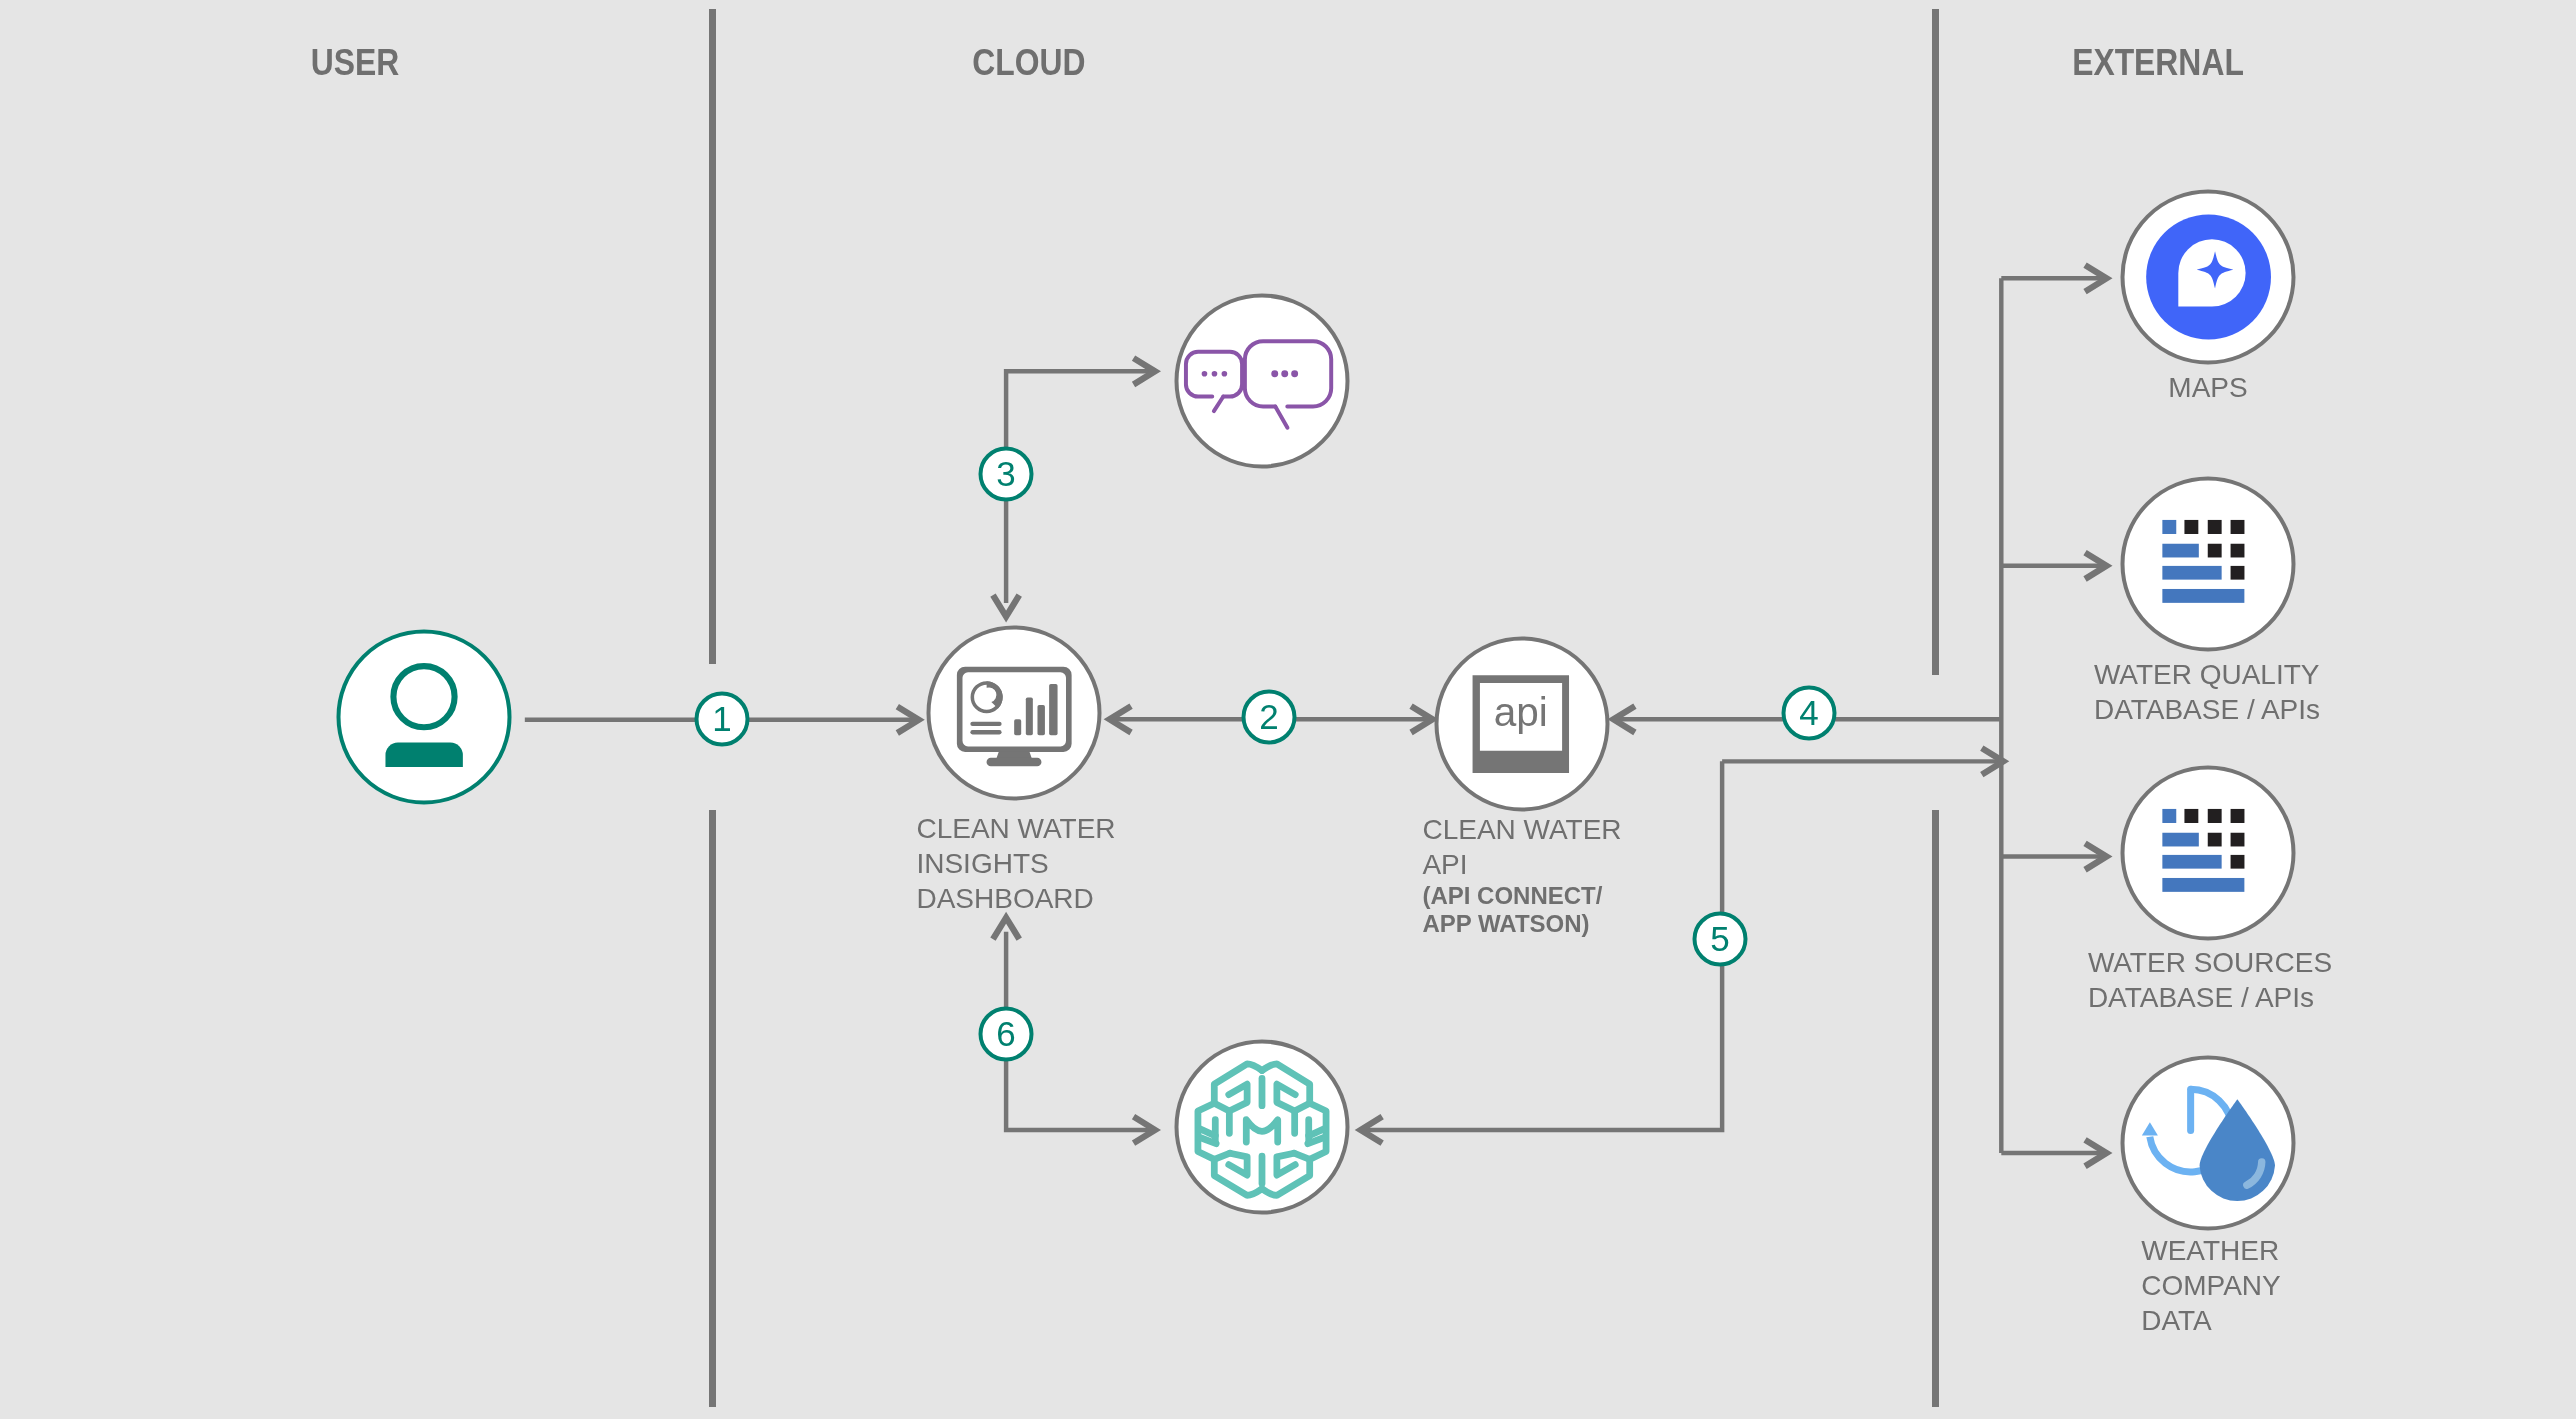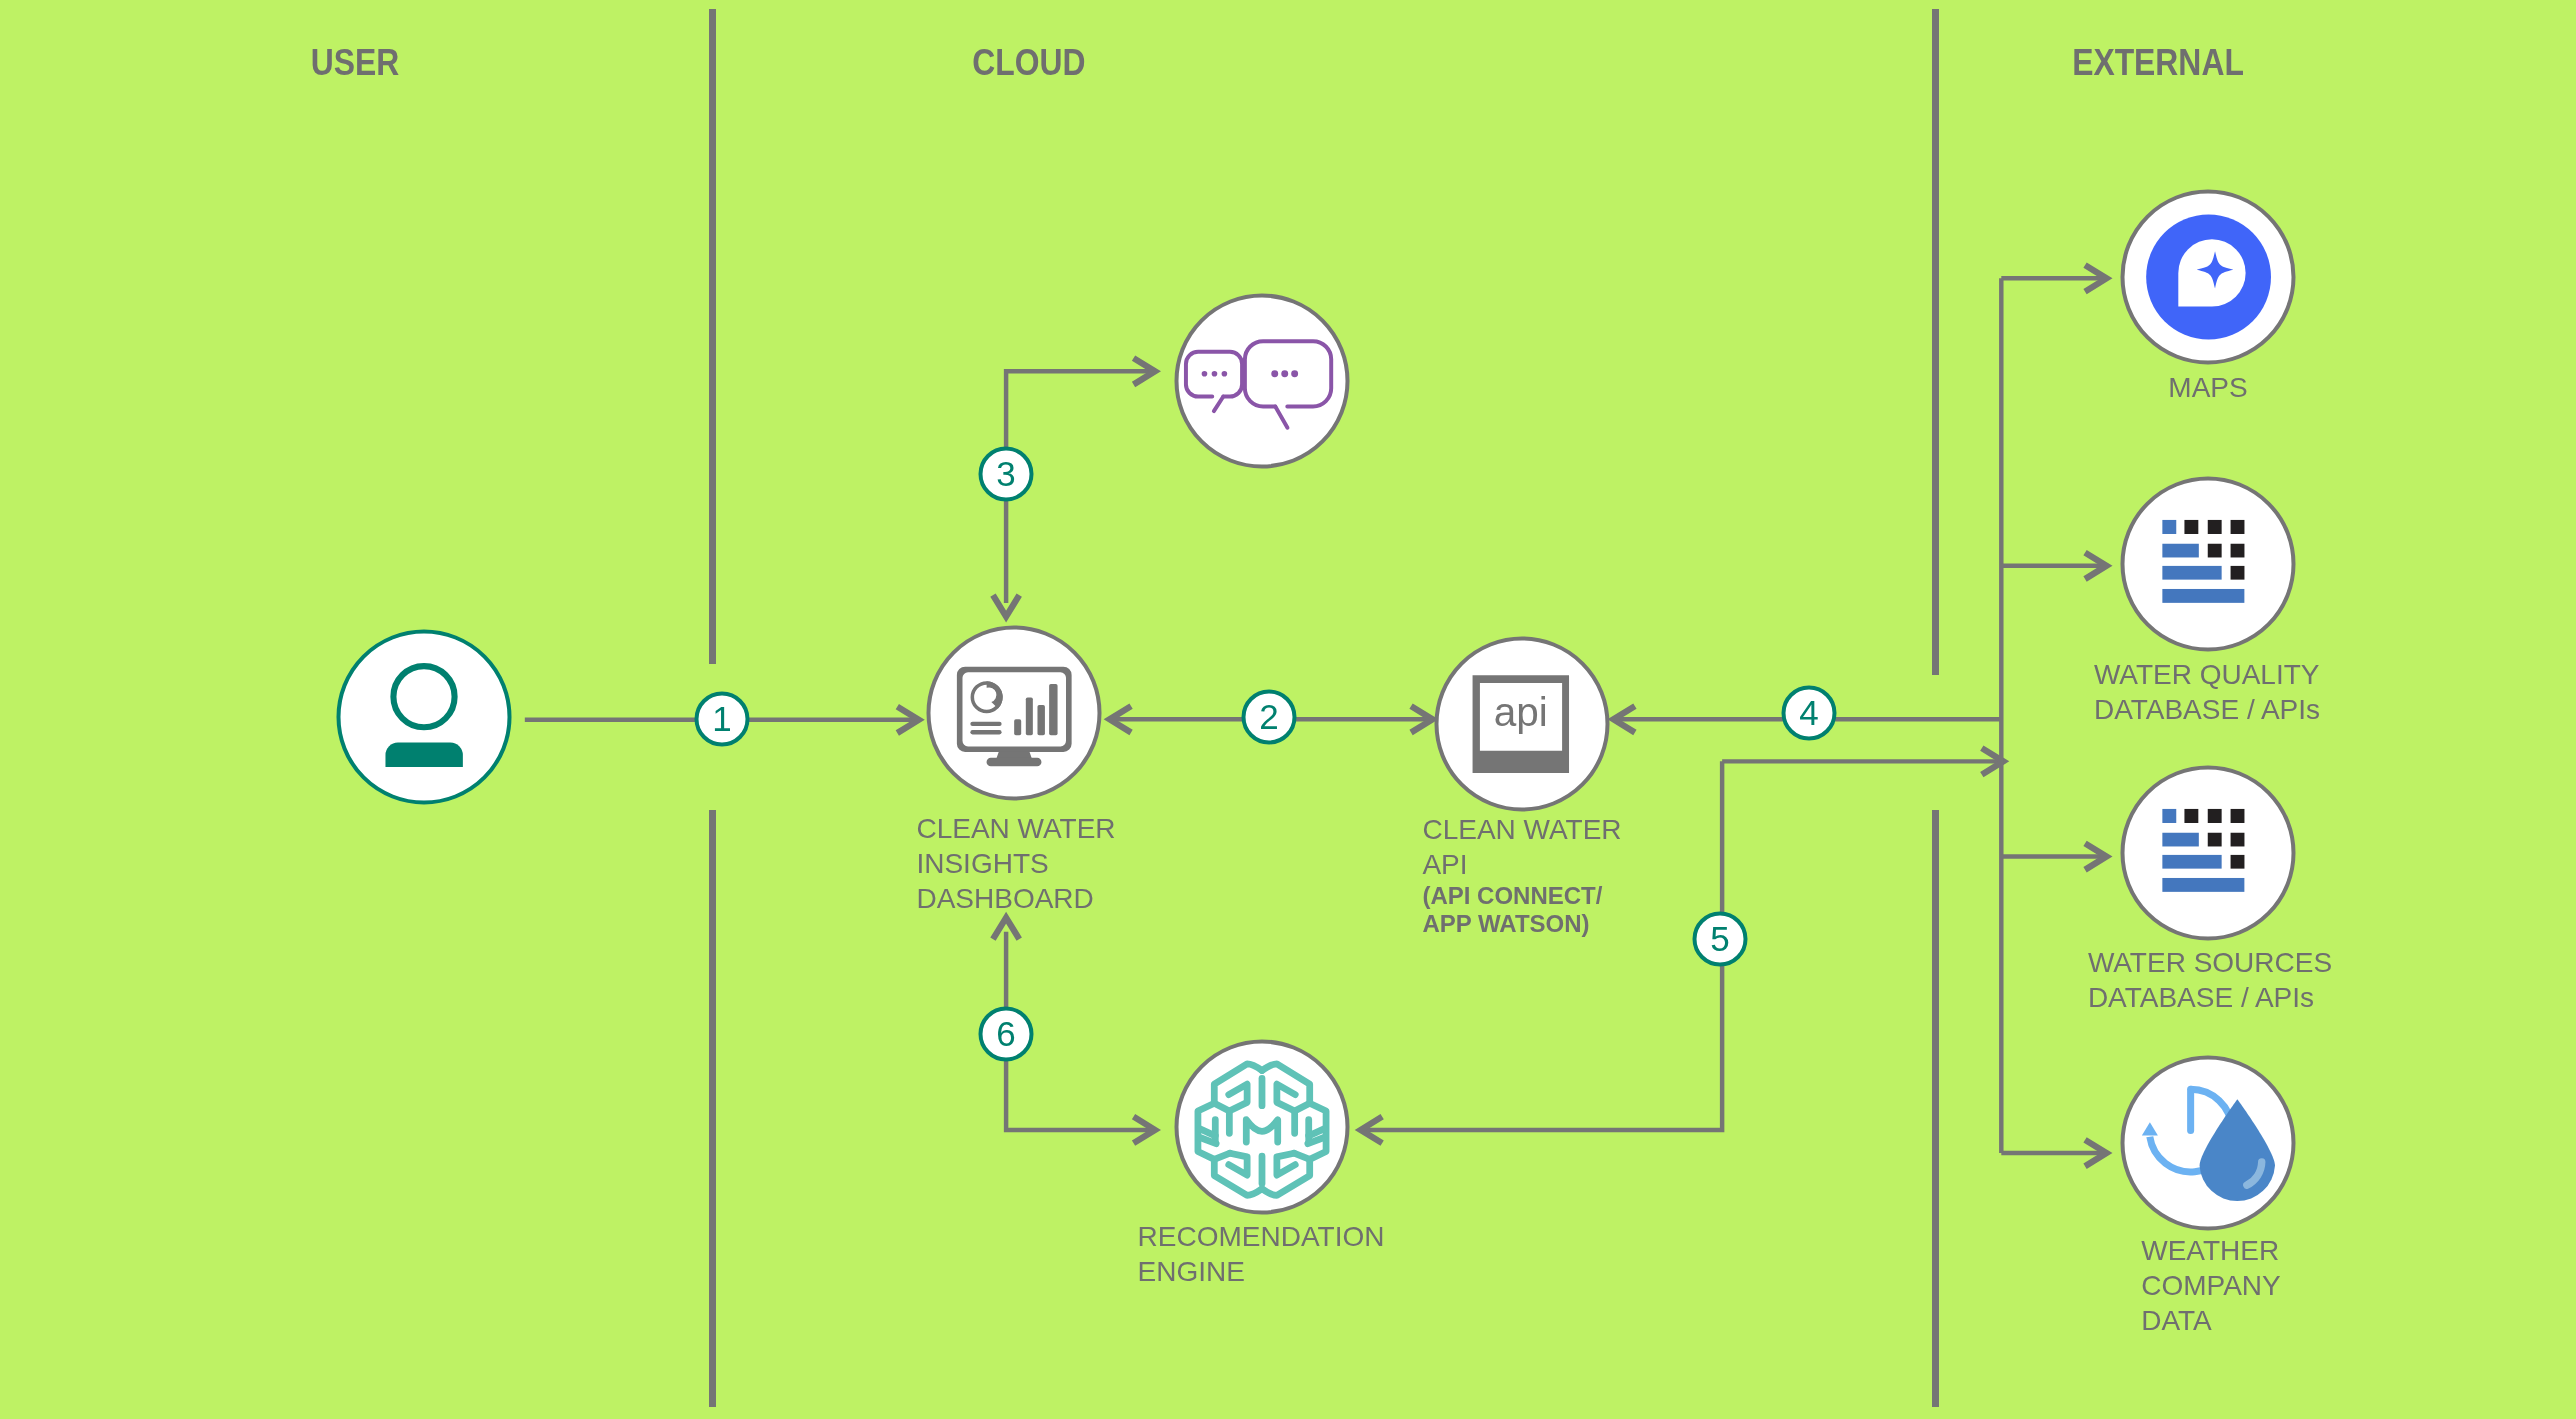--- a/index.html
+++ b/index.html
@@ -1,20 +1,20 @@
 <!DOCTYPE html>
 <html style="font-size:13.2px"><head>
 <meta charset="utf-8">
 <title>Clean Water Insights Architecture Diagram</title>
 <style>
   html,body{margin:0;padding:0;background:#ffffff;}
   body{width:2576px;height:1419px;overflow:hidden;
        font-family:"Liberation Sans", sans-serif;
        -webkit-font-smoothing:antialiased;}
-  #stage{position:relative;width:2576px;height:1419px;background:#bef264;}
+  #stage{position:relative;width:2576px;height:1419px;background:#e5e5e5;}
 
   .lane-title{position:absolute;font-weight:700;font-size:36px;
               color:#6f6f6f;white-space:nowrap;line-height:36px;
               transform:translateX(-50%) scaleX(0.885);}
   .divider{position:absolute;background:#757575;width:7.4px;top:9px;height:1398px;}
 
   svg.wires{position:absolute;left:0;top:0;width:2576px;height:1419px;}
 
   .node{position:absolute;transform:translate(-50%,-50%);}
   .ring{position:relative;border-radius:50%;box-sizing:border-box;width:175px;height:175px;
@@ -170,24 +170,20 @@
             <path d="M 26 110.5 L 45.5 118"></path>
           </g>
           <use href="#brainhalf" transform="translate(202,0) scale(-1,1)"></use>
           <path d="M 101 39 L 101 72"></path>
           <path d="M 101 133 L 101 166"></path>
           <path d="M 82 116 L 82 89 C 89 98.5 95 103 101 103 C 107 103 113 98.5 120 89 L 120 116"></path>
         </g>
       </svg>
     </div>
   </div>
-  <div class="caption" style="left:1261px;top:1219px">
-    <div>RECOMENDATION</div>
-    <div>ENGINE</div>
-  </div>
 
   <div class="node" style="left:2208px;top:277px">
     <div class="ring">
       <svg width="167" height="167" viewBox="0 0 202 202">
         <circle cx="101.7" cy="101" r="75.5" fill="#4065f9"></circle>
         <path d="M 65.1 96.1 A 40.7 40.7 0 1 1 105.8 136.8 L 65.1 136.8 Z" fill="#fff"></path>
         <path d="M 109.5 69.9 C 113.6 87.2 114.4 88 131.7 92.1 C 114.4 96.2 113.6 97 109.5 114.8 C 105.4 97 104.6 96.2 87.3 92.1 C 104.6 88 105.4 87.2 109.5 69.9 Z" fill="#4065f9"></path>
       </svg>
     </div>
   </div>

